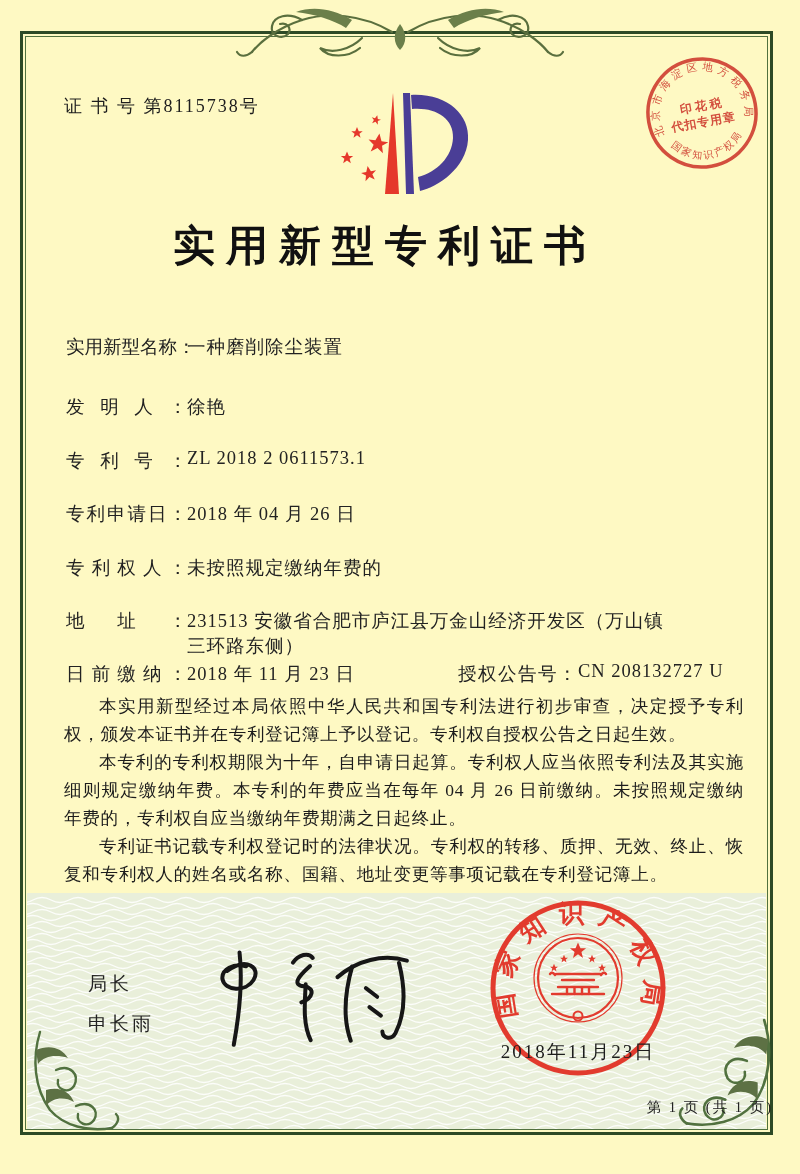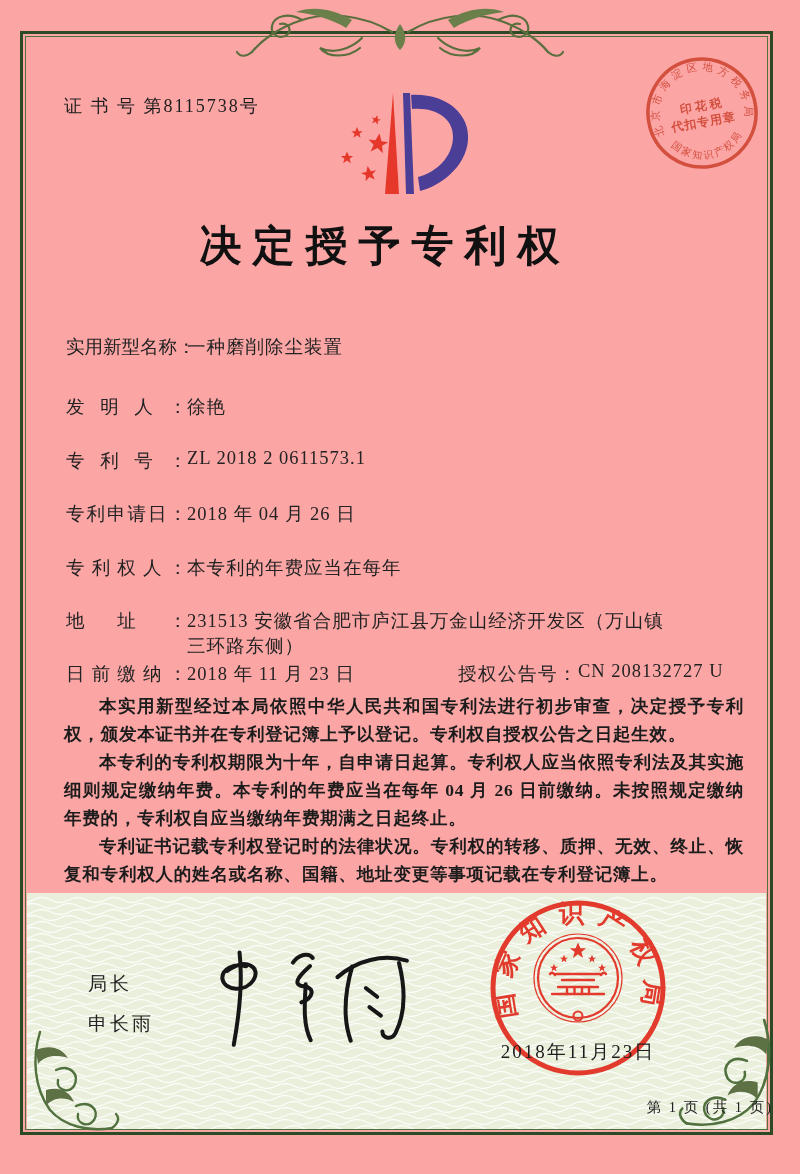--- a/index.html
+++ b/index.html
@@ -1,17 +1,17 @@
 <!DOCTYPE html>
 <html><head>
 <meta charset="utf-8">
 <style>
   * { margin:0; padding:0; box-sizing:border-box; }
   body { background:#888; font-family:"Liberation Serif","DejaVu Serif",serif; }
-  .page { position:relative; width:800px; height:1174px; background:#fca5a5; overflow:hidden; margin:0 auto; color:#222; }
+  .page { position:relative; width:800px; height:1174px; background:#fef9c3; overflow:hidden; margin:0 auto; color:#222; }
 
   
   .frame { position:absolute; left:20px; top:31px; width:753px; height:1104px; border:3px solid #2d4a26; }
   .frame-inner { position:absolute; inset:2px; border:1px solid #51713f; }
 
   
   .band { position:absolute; left:27px; top:893px; width:739px; height:236px; background:#e9efda; overflow:hidden; }
 
   .cert-no { position:absolute; left:64px; top:94px; font-size:18px; letter-spacing:2px; color:#1d1d1d; }
 
@@ -21,21 +21,21 @@
 
   .fields { position:absolute; left:66px; top:0; width:690px; font-size:18.5px; }
   .frow { position:absolute; white-space:nowrap; }
   .flabel { display:inline-block; width:121px; text-align:justify; text-align-last:justify; vertical-align:top; }
   .fvalue { letter-spacing:1px; vertical-align:top; }
   .addr-block { display:inline-block; white-space:normal; width:560px; }
   .grant-right { position:absolute; left:392px; top:0;text-align:right; }
   .grant-right .flabel2 { letter-spacing:1.5px; }
 
   .paras { position:absolute; left:64px; top:692px; width:680px; font-size:17.5px; line-height:28px; text-align:justify; letter-spacing:0.8px; color:#1c1c1c; }
-  .paras p { text-indent:2em;font-weight:bold; }
+  .paras p { text-indent:2em; }
 
   .sig-title { position:absolute; left:88px; top:971px; font-size:19px; letter-spacing:3px; font-family:"Liberation Sans","DejaVu Sans",sans-serif; color:#222; }
   .sig-name  { position:absolute; left:88px; top:1011px; font-size:19px; letter-spacing:3px; font-family:Liberation Sans, sans-serif; color:#222; }
   .signature { position:absolute; left:198px; top:938px; }
 
   .seal { position:absolute; left:468px; top:878px; }
   .stamp { position:absolute; left:637px; top:48px; }
   .ornament-top { position:absolute; left:232px; top:4px; }
   .corner-bl { position:absolute; left:16px; top:1030px; }
   .corner-br { position:absolute; left:678px; top:1014px; }
@@ -173,37 +173,37 @@
         <textPath href="#stampTopArc" startOffset="50%" text-anchor="middle">北京市海淀区地方税务局</textPath>
       </text>
       <text font-size="10" letter-spacing="2">
         <textPath href="#stampBottomArc" startOffset="50%" text-anchor="middle">国家知识产权局</textPath>
       </text>
       <text x="0" y="-3" text-anchor="middle" font-size="12" font-weight="bold">印 花 税</text>
       <text x="0" y="13" text-anchor="middle" font-size="12" font-weight="bold" letter-spacing="1">代扣专用章</text>
     </g>
   </svg>
 
-  <div class="title">决定授予专利权</div>
+  <div class="title">实用新型专利证书</div>
 
   <div class="fields">
     <div class="frow" style="top:334px">
       <span class="flabel">实用新型名称：</span><span class="fvalue">一种磨削除尘装置</span>
     </div>
     <div class="frow" style="top:394px">
       <span class="flabel">发明人：</span><span class="fvalue">徐艳</span>
     </div>
     <div class="frow" style="top:448px">
       <span class="flabel">专利号：</span><span class="fvalue">ZL 2018 2 0611573.1</span>
     </div>
     <div class="frow" style="top:501px">
       <span class="flabel">专利申请日：</span><span class="fvalue">2018 年 04 月 26 日</span>
     </div>
     <div class="frow" style="top:555px">
-      <span class="flabel">专利权人：</span><span class="fvalue">本专利的年费应当在每年</span>
+      <span class="flabel">专利权人：</span><span class="fvalue">未按照规定缴纳年费的</span>
     </div>
     <div class="frow" style="top:608px">
       <span class="flabel">地址：</span><span class="addr-block"><span class="fvalue" style="display:block">231513 安徽省合肥市庐江县万金山经济开发区（万山镇</span><span class="fvalue" style="display:block">三环路东侧）</span></span>
     </div>
     <div class="frow" style="top:661px; width:690px">
       <span class="flabel">日前缴纳：</span><span class="fvalue">2018 年 11 月 23 日</span>
       <span class="grant-right">
         <span class="flabel2">授权公告号：</span><span class="fvalue">CN 208132727 U</span>
       </span>
     </div>

